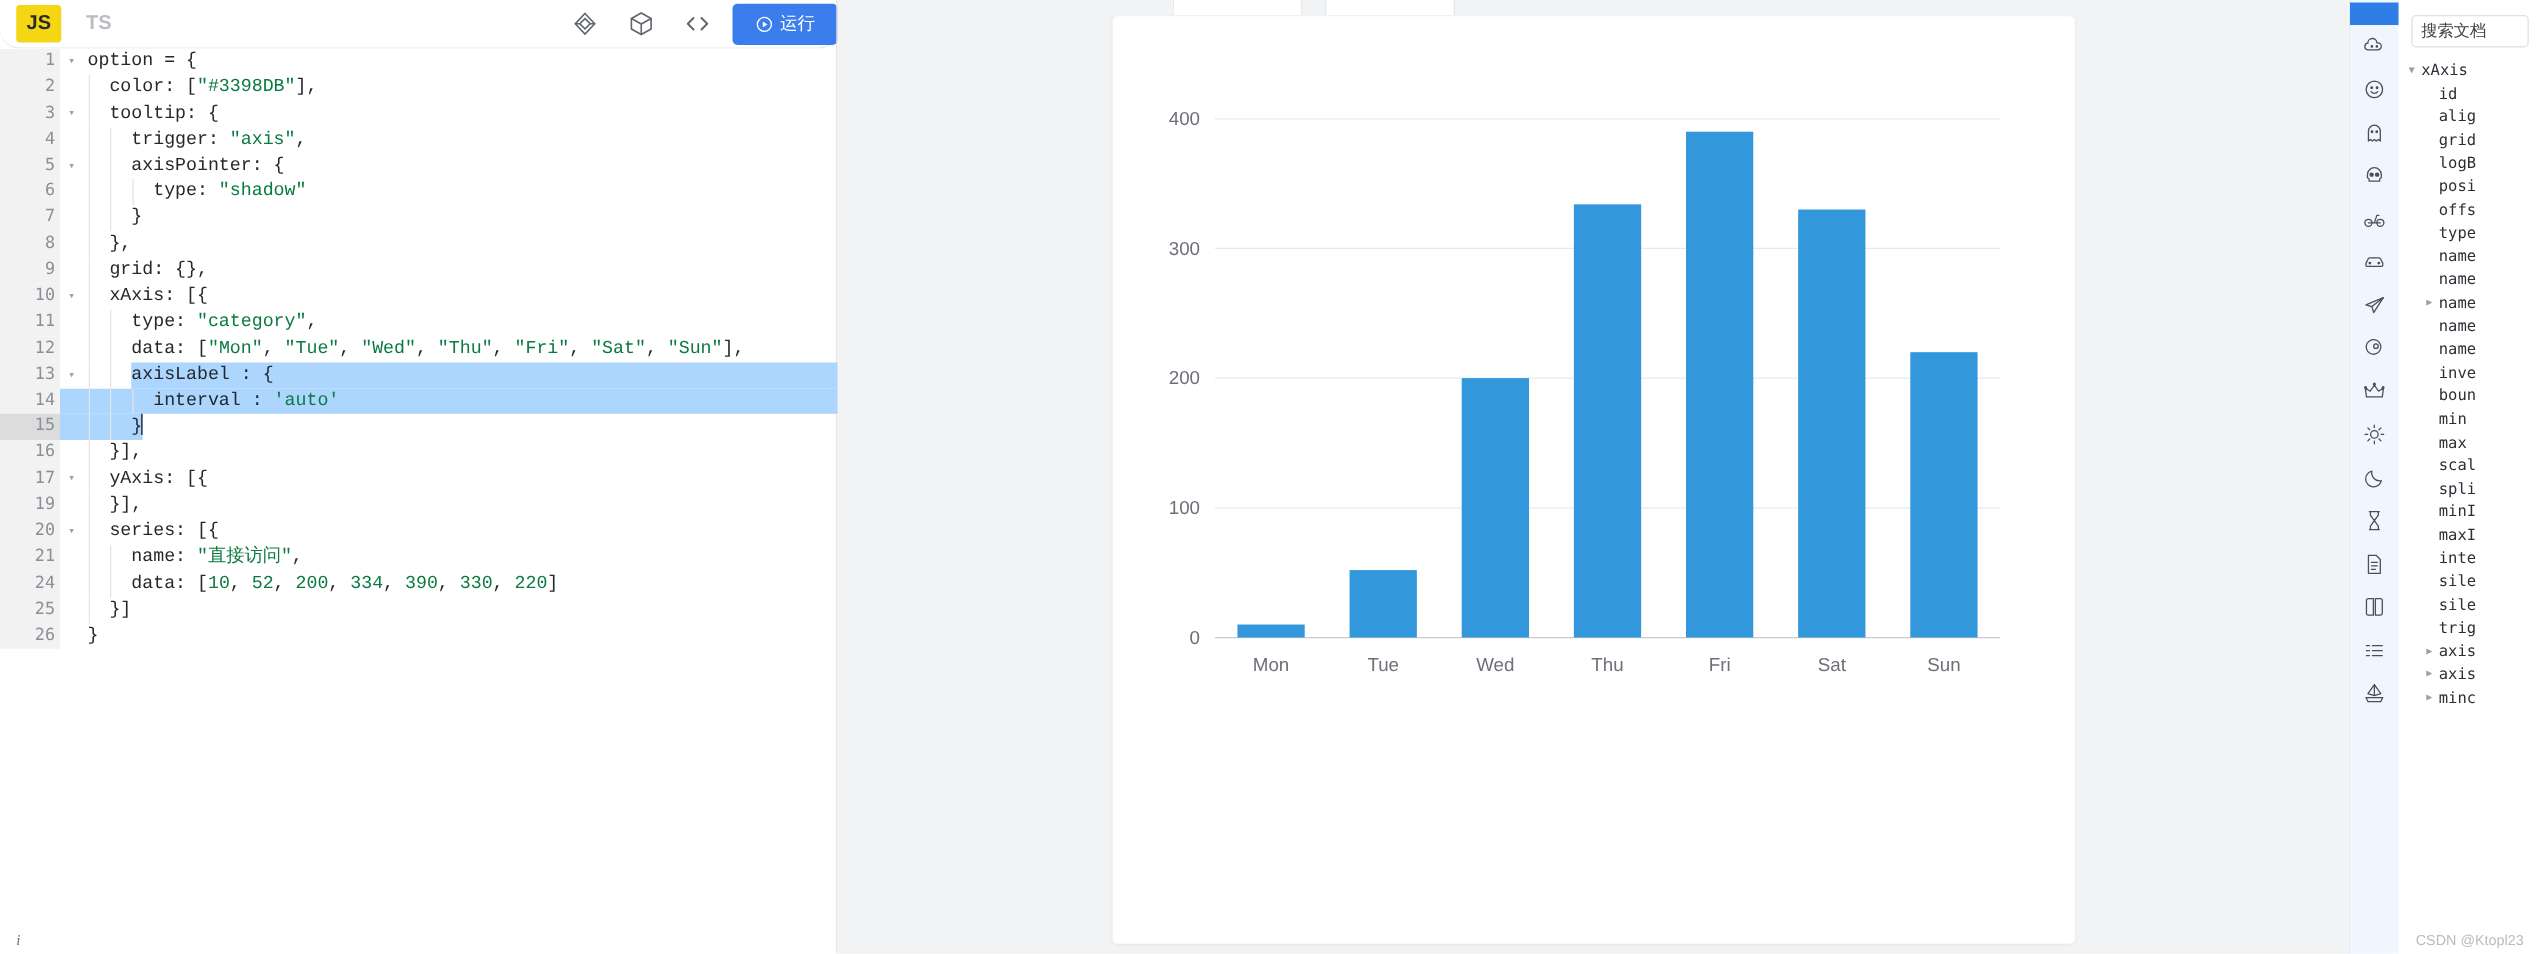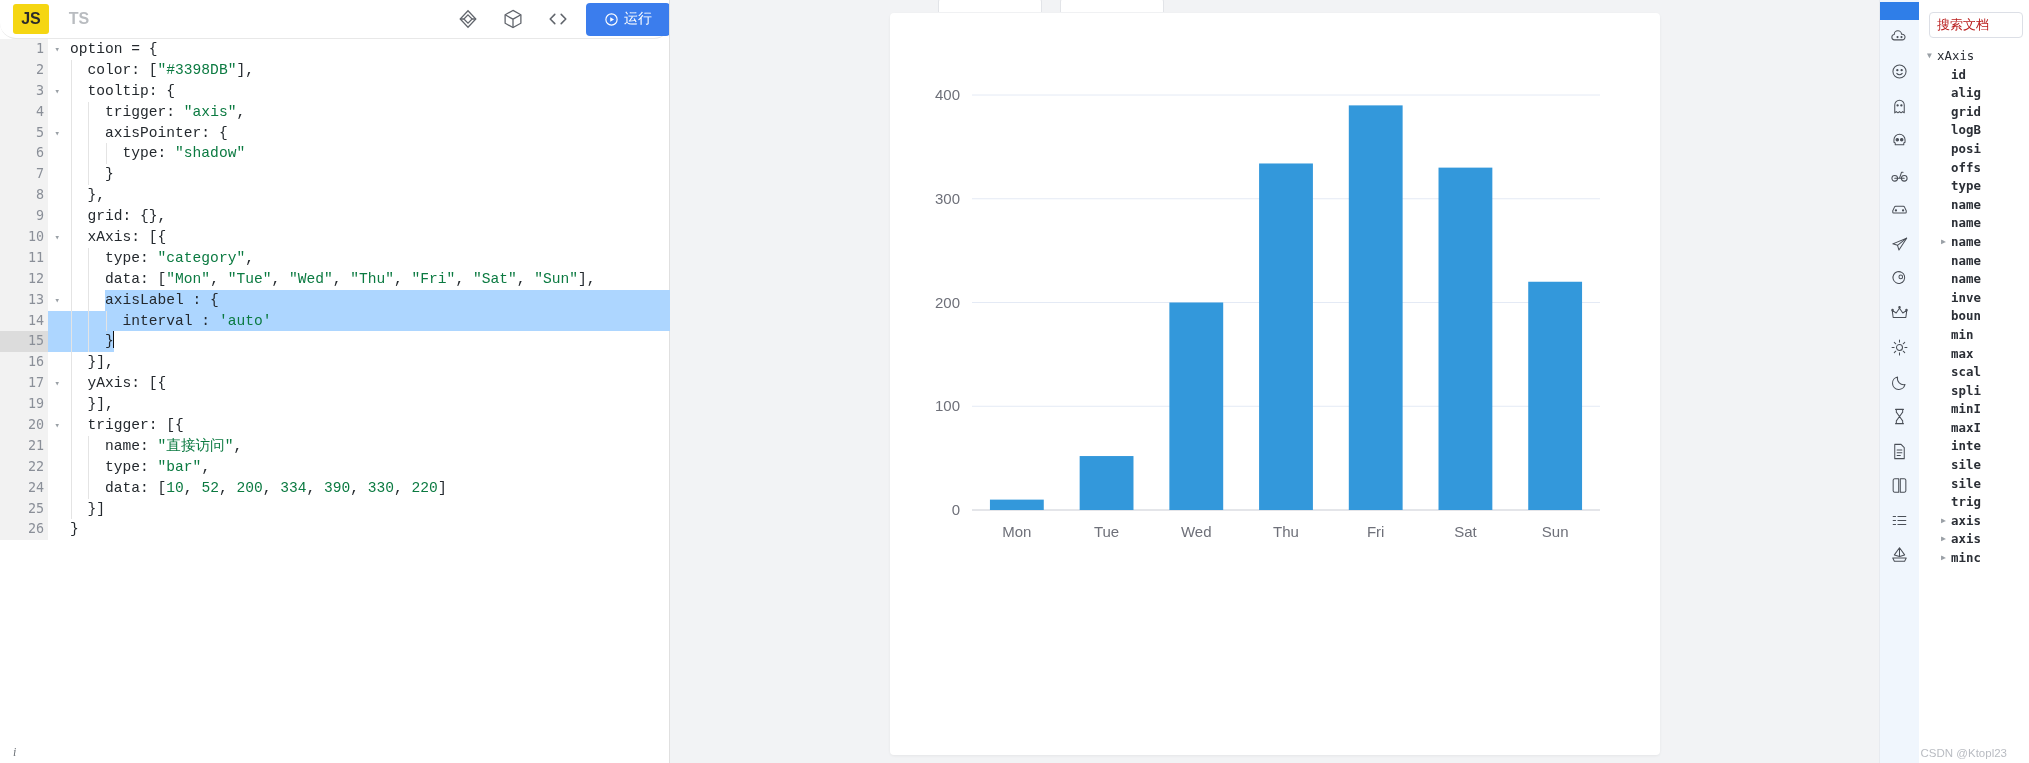--- a/index.html
+++ b/index.html
@@ -174,38 +174,38 @@
     position: relative;
     padding-left: 8px;
   }
   .docs-search {
     margin: 12px 6px 9px 2px;
     height: 26px;
     border: 1px solid #dcdfe6;
     border-radius: 4px;
     display: flex; align-items: center;
     padding-left: 7px;
-    font-size: 13px; color: #b91c1c;
+    font-size: 13px; color: #404040;
     background: #fff;
     white-space: nowrap; overflow: hidden;
   }
   .docs-tree {
     font-family: "DejaVu Sans Mono", "Liberation Mono", monospace;
     font-size: 12.4px;
     color: #2b2f36;
     line-height: 18.6px;
     white-space: nowrap;
   }
   .tree-row { display: flex; align-items: center; height: 18.6px; }
   .tw { width: 10px; flex: 0 0 10px; color: #9aa0a6; font-size: 8px; }
   .tree-row.lvl1 { padding-left: 0px; }
-  .tree-row.lvl2 { padding-left: 14px; font-weight: bold; }
+  .tree-row.lvl2 { padding-left: 14px; }
   .watermark {
     position: absolute;
-    right: 22px; bottom: 4px;
+    right: 10px; bottom: 4px;
     font-size: 11.5px;
     color: #b9bcc2;
     font-family: "Liberation Sans", sans-serif;
     white-space: nowrap;
   }
   .ghost-tab {
     position:absolute; background:#fff; border:1px solid #e2e4e8;
     border-bottom:none; border-radius:4px 4px 0 0; height:14px;
   }
 </style>
@@ -268,23 +268,22 @@
           <div class="code-row"><div class="gutter">9</div><div class="codetext"><div class="indent-guide" style="left: 22.5px; top: 0px;"></div><span style="position: relative; z-index: 3;"><span class="plain">  grid: {},</span></span></div></div>
           <div class="code-row"><div class="gutter">10<span class="fold">▾</span></div><div class="codetext"><div class="indent-guide" style="left: 22.5px; top: 0px;"></div><span style="position: relative; z-index: 3;"><span class="plain">  xAxis: [{</span></span></div></div>
           <div class="code-row"><div class="gutter">11</div><div class="codetext"><div class="indent-guide" style="left: 22.5px; top: 0px;"></div><div class="indent-guide" style="left: 40.06px; top: 0px;"></div><span style="position: relative; z-index: 3;"><span class="plain">    type: </span><span class="str">"category"</span><span class="plain">,</span></span></div></div>
           <div class="code-row"><div class="gutter">12</div><div class="codetext"><div class="indent-guide" style="left: 22.5px; top: 0px;"></div><div class="indent-guide" style="left: 40.06px; top: 0px;"></div><span style="position: relative; z-index: 3;"><span class="plain">    data: [</span><span class="str">"Mon"</span><span class="plain">, </span><span class="str">"Tue"</span><span class="plain">, </span><span class="str">"Wed"</span><span class="plain">, </span><span class="str">"Thu"</span><span class="plain">, </span><span class="str">"Fri"</span><span class="plain">, </span><span class="str">"Sat"</span><span class="plain">, </span><span class="str">"Sun"</span><span class="plain">],</span></span></div></div>
           <div class="code-row"><div class="gutter">13<span class="fold">▾</span></div><div class="codetext"><div class="sel-bg" style="top: 0px; height: 20.9px; left: 57.12px; right: -680px;"></div><div class="indent-guide" style="left: 22.5px; top: 0px;"></div><div class="indent-guide" style="left: 40.06px; top: 0px;"></div><span style="position: relative; z-index: 3;"><span class="plain">    axisLabel : {</span></span></div></div>
           <div class="code-row"><div class="gutter">14</div><div class="codetext"><div class="sel-bg" style="top: 0px; height: 20.9px; left: 0px; right: -680px;"></div><div class="indent-guide" style="left: 22.5px; top: 0px;"></div><div class="indent-guide" style="left: 40.06px; top: 0px;"></div><div class="indent-guide" style="left: 57.62px; top: 0px;"></div><span style="position: relative; z-index: 3;"><span class="plain">      interval : </span><span class="str">'auto'</span></span></div></div>
           <div class="code-row"><div class="gutter active">15</div><div class="codetext"><div class="sel-bg" style="top: 0px; height: 20.9px; left: 0px; width: 65.9px;"></div><div class="indent-guide" style="left: 22.5px; top: 0px;"></div><div class="indent-guide" style="left: 40.06px; top: 0px;"></div><span style="position: relative; z-index: 3;"><span class="plain">    }</span><span class="caret"></span></span></div></div>
           <div class="code-row"><div class="gutter">16</div><div class="codetext"><div class="indent-guide" style="left: 22.5px; top: 0px;"></div><span style="position: relative; z-index: 3;"><span class="plain">  }],</span></span></div></div>
           <div class="code-row"><div class="gutter">17<span class="fold">▾</span></div><div class="codetext"><div class="indent-guide" style="left: 22.5px; top: 0px;"></div><span style="position: relative; z-index: 3;"><span class="plain">  yAxis: [{</span></span></div></div>
           <div class="code-row"><div class="gutter">19</div><div class="codetext"><div class="indent-guide" style="left: 22.5px; top: 0px;"></div><span style="position: relative; z-index: 3;"><span class="plain">  }],</span></span></div></div>
-          <div class="code-row"><div class="gutter">20<span class="fold">▾</span></div><div class="codetext"><div class="indent-guide" style="left: 22.5px; top: 0px;"></div><span style="position: relative; z-index: 3;"><span class="plain">  trigger: [{</span></span></div></div>
+          <div class="code-row"><div class="gutter">20<span class="fold">▾</span></div><div class="codetext"><div class="indent-guide" style="left: 22.5px; top: 0px;"></div><span style="position: relative; z-index: 3;"><span class="plain">  series: [{</span></span></div></div>
           <div class="code-row"><div class="gutter">21</div><div class="codetext"><div class="indent-guide" style="left: 22.5px; top: 0px;"></div><div class="indent-guide" style="left: 40.06px; top: 0px;"></div><span style="position: relative; z-index: 3;"><span class="plain">    name: </span><span class="str">"直接访问"</span><span class="plain">,</span></span></div></div>
-          <div class="code-row"><div class="gutter">22</div><div class="codetext"><div class="indent-guide" style="left: 22.5px; top: 0px;"></div><div class="indent-guide" style="left: 40.06px; top: 0px;"></div><span style="position: relative; z-index: 3;"><span class="plain">    type: </span><span class="str">"bar"</span><span class="plain">,</span></span></div></div>
           <div class="code-row"><div class="gutter">24</div><div class="codetext"><div class="indent-guide" style="left: 22.5px; top: 0px;"></div><div class="indent-guide" style="left: 40.06px; top: 0px;"></div><span style="position: relative; z-index: 3;"><span class="plain">    data: [</span><span class="num">10</span><span class="plain">, </span><span class="num">52</span><span class="plain">, </span><span class="num">200</span><span class="plain">, </span><span class="num">334</span><span class="plain">, </span><span class="num">390</span><span class="plain">, </span><span class="num">330</span><span class="plain">, </span><span class="num">220</span><span class="plain">]</span></span></div></div>
           <div class="code-row"><div class="gutter">25</div><div class="codetext"><div class="indent-guide" style="left: 22.5px; top: 0px;"></div><span style="position: relative; z-index: 3;"><span class="plain">  }]</span></span></div></div>
           <div class="code-row"><div class="gutter">26</div><div class="codetext"><span style="position: relative; z-index: 3;"><span class="plain">}</span></span></div></div>
         </div>
     </div>
 
     <div class="status-bar">
       <span style="font-style:italic;font-family:'Liberation Serif',serif;padding-left:8px;">i</span>
     </div>
     <div class="ed-divider"></div>

